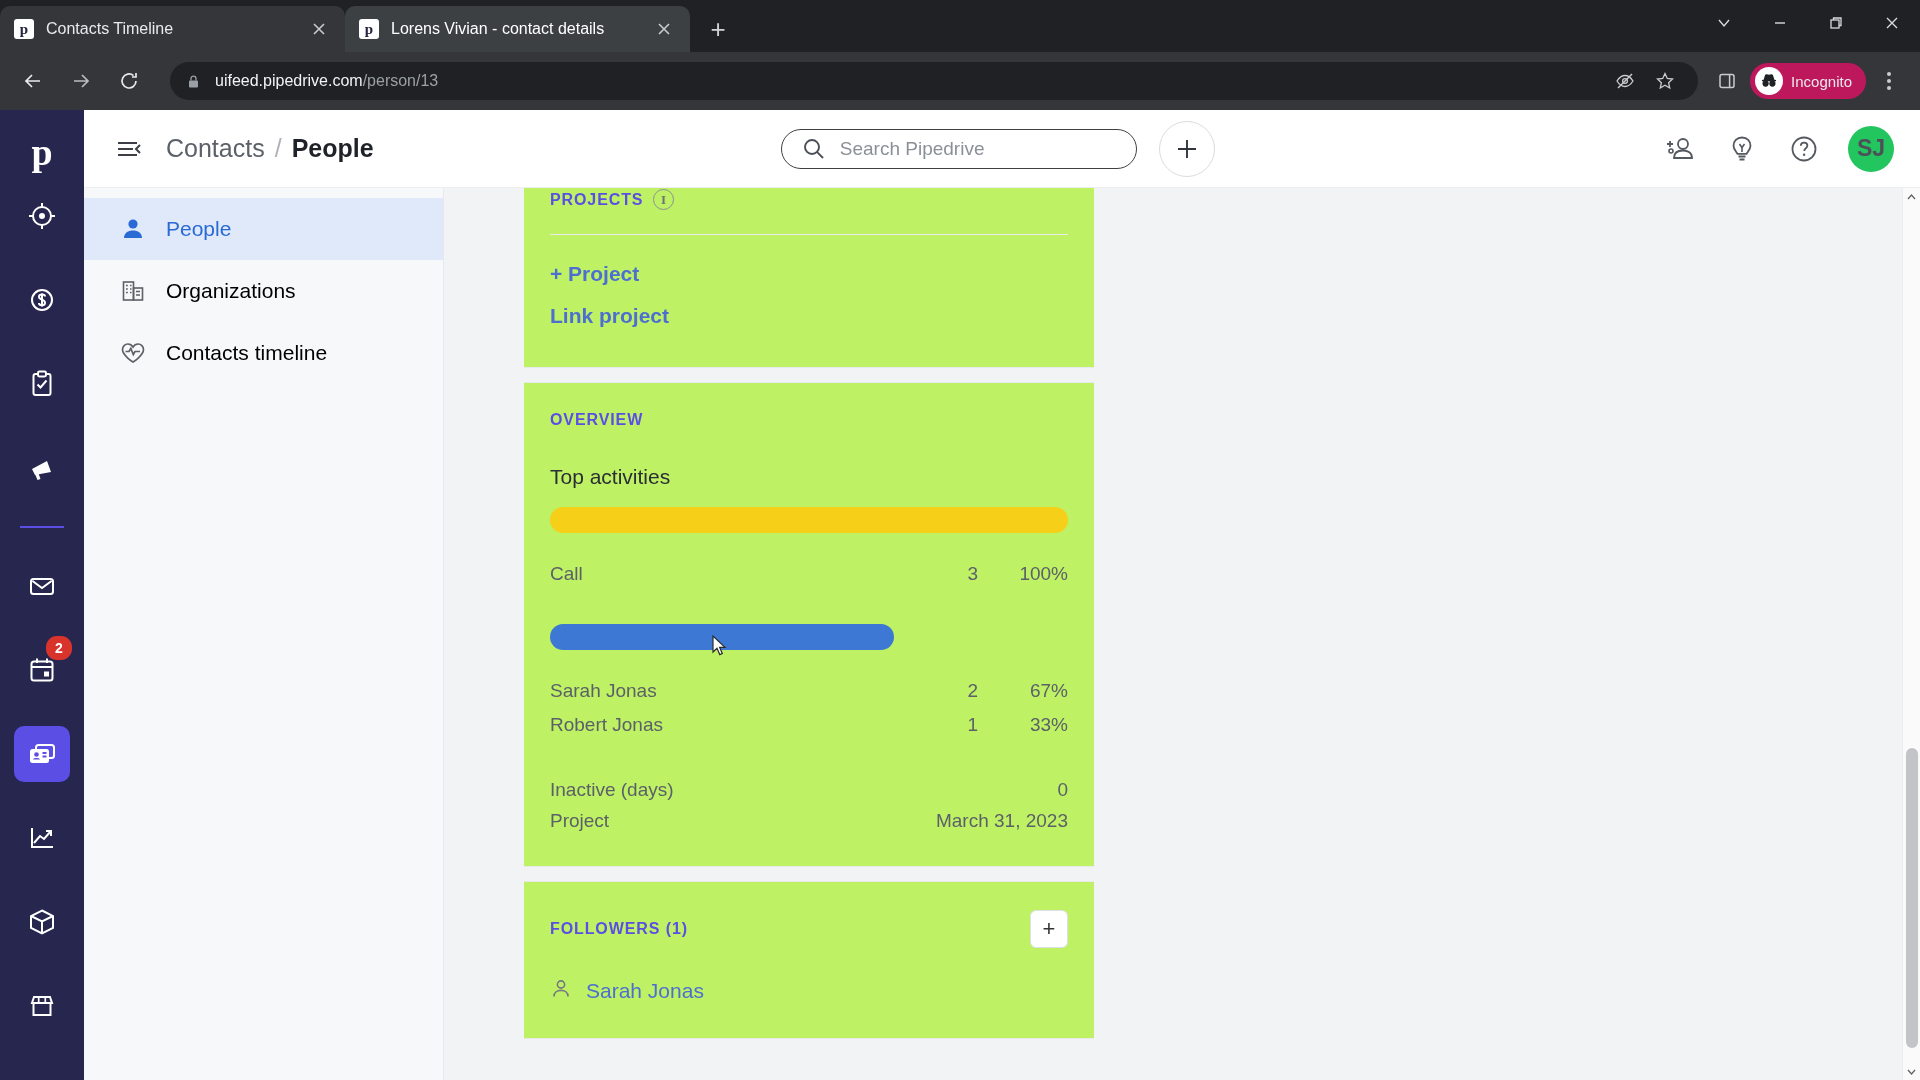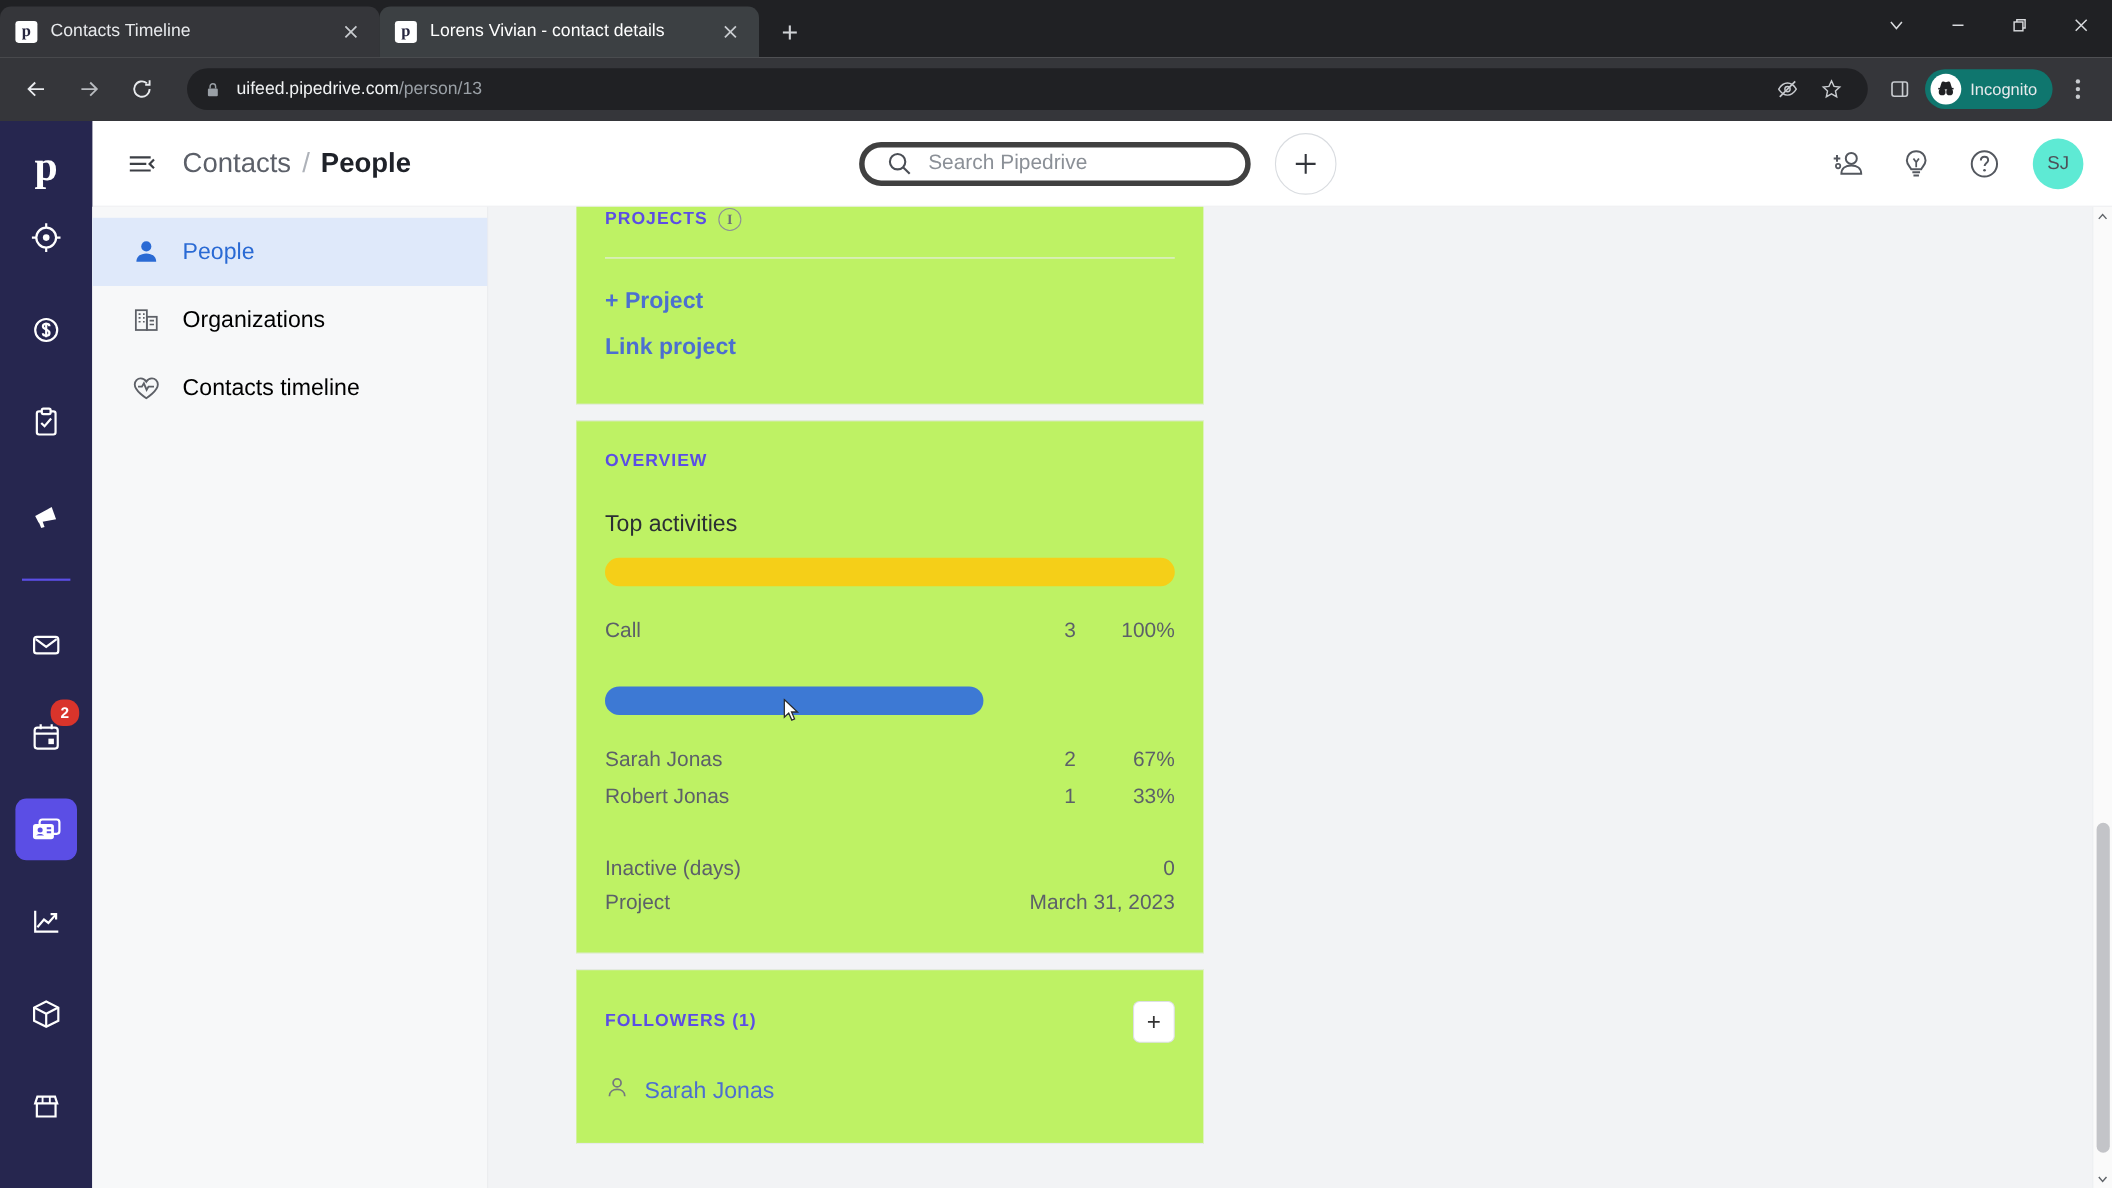--- a/index.html
+++ b/index.html
@@ -64,21 +64,21 @@
     display: flex; align-items: center; padding: 0 16px; margin: 0 12px;
     color: #e8eaed; font-size: 16px;
   }
   .omnibox .lock { margin-right: 14px; color: #9aa0a6; display:flex; }
   .omnibox .url .host { color: #f1f3f4; }
   .omnibox .url .path { color: #9aa0a6; }
   .omnibox-actions { margin-left: auto; display: flex; align-items: center; gap: 6px; }
   .tb-icon { width: 34px; height: 34px; display: flex; align-items: center;
     justify-content: center; color: #c8cbcf; }
   .incognito-pill {
-    display: flex; align-items: center; gap: 8px; background: #0f766e;
+    display: flex; align-items: center; gap: 8px; background: #be185d;
     border-radius: 18px; padding: 4px 14px 4px 5px; margin-left: 6px;
     color: #e8eaed; font-size: 15px;
   }
   .incognito-pill .hat {
     width: 28px; height: 28px; border-radius: 50%; background: #ffffff;
     display: flex; align-items: center; justify-content: center;
   }
   .menu-dots {
     width: 34px; height: 34px; display: flex; flex-direction: column;
     align-items: center; justify-content: center; gap: 3px; margin-left: 6px;
@@ -116,37 +116,37 @@
     height: 78px; background: #ffffff; display: flex; align-items: center;
     padding: 0 26px; flex: none; border-bottom: 1px solid #eceef1;
   }
   .hamburger { width: 38px; height: 38px; display: flex; align-items: center;
     justify-content: center; color: #3c3f45; margin-right: 18px; }
   .breadcrumb { font-size: 25px; color: #5c6069; display: flex; align-items: baseline; gap: 10px; }
   .breadcrumb .sep { color: #aeb2b9; }
   .breadcrumb .current { color: #1f2229; font-weight: bold; }
   .searchwrap { margin-left: auto; display: flex; align-items: center; gap: 22px; }
   .searchbox {
-    width: 356px; height: 40px; border: 5px solid #404040; border-radius: 27px;
+    width: 356px; height: 40px; border: 1px solid #404040; border-radius: 27px;
     display: flex; align-items: center; padding: 0 20px; color: #8b9097; font-size: 19px;
     background: #fff;
   }
   .searchbox .mag { margin-right: 14px; display: flex; color: #4a4e55; }
   .addbtn {
     width: 56px; height: 56px; border-radius: 50%; border: 1px solid #d9dce0;
     display: flex; align-items: center; justify-content: center; color: #32353b;
     background: #fff;
   }
   .topicons { margin-left: auto; display: flex; align-items: center; gap: 26px; padding-left: 40px; }
   .topicon { width: 36px; height: 36px; display: flex; align-items: center;
     justify-content: center; color: #54585f; }
   .avatar {
-    width: 46px; height: 46px; border-radius: 50%; background: #5eead4;
+    width: 46px; height: 46px; border-radius: 50%; background: #22c55e;
     color: #4d5059; display: flex; align-items: center; justify-content: center;
-    font-size: 17px; font-weight: normal;
+    font-size: 23px; font-weight: bold;
   }
 
   .body { flex: 1; display: flex; min-height: 0; background: #f2f3f5; position: relative; }
   .navlist {
     width: 360px; background: #f7f8f9; flex: none; padding-top: 10px;
     border-right: 1px solid #e7e9ec;
   }
   .navrow {
     height: 62px; display: flex; align-items: center; padding: 0 0 0 34px;
     font-size: 21px; color: #000000; gap: 18px;

